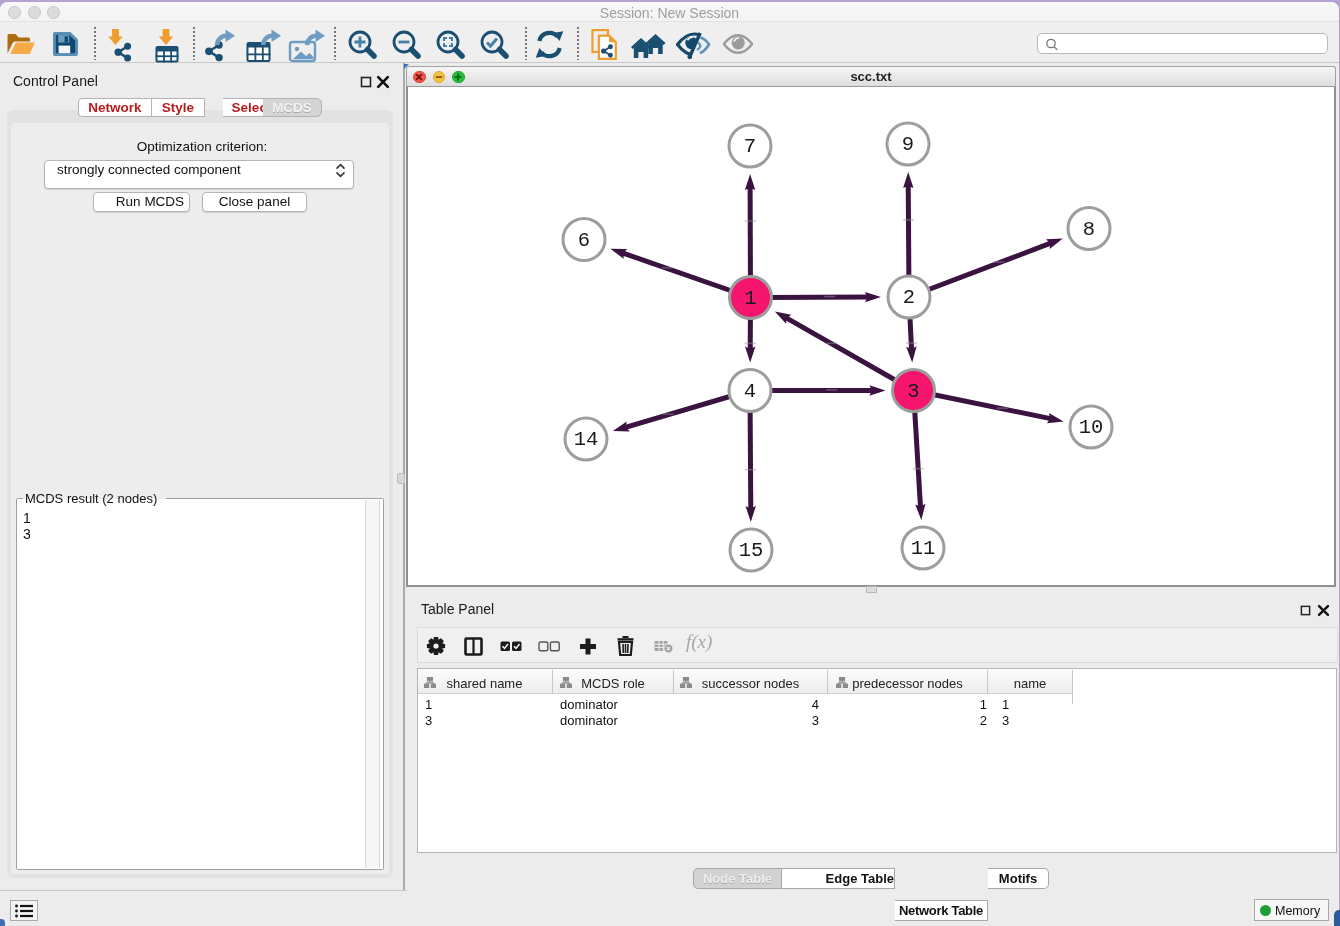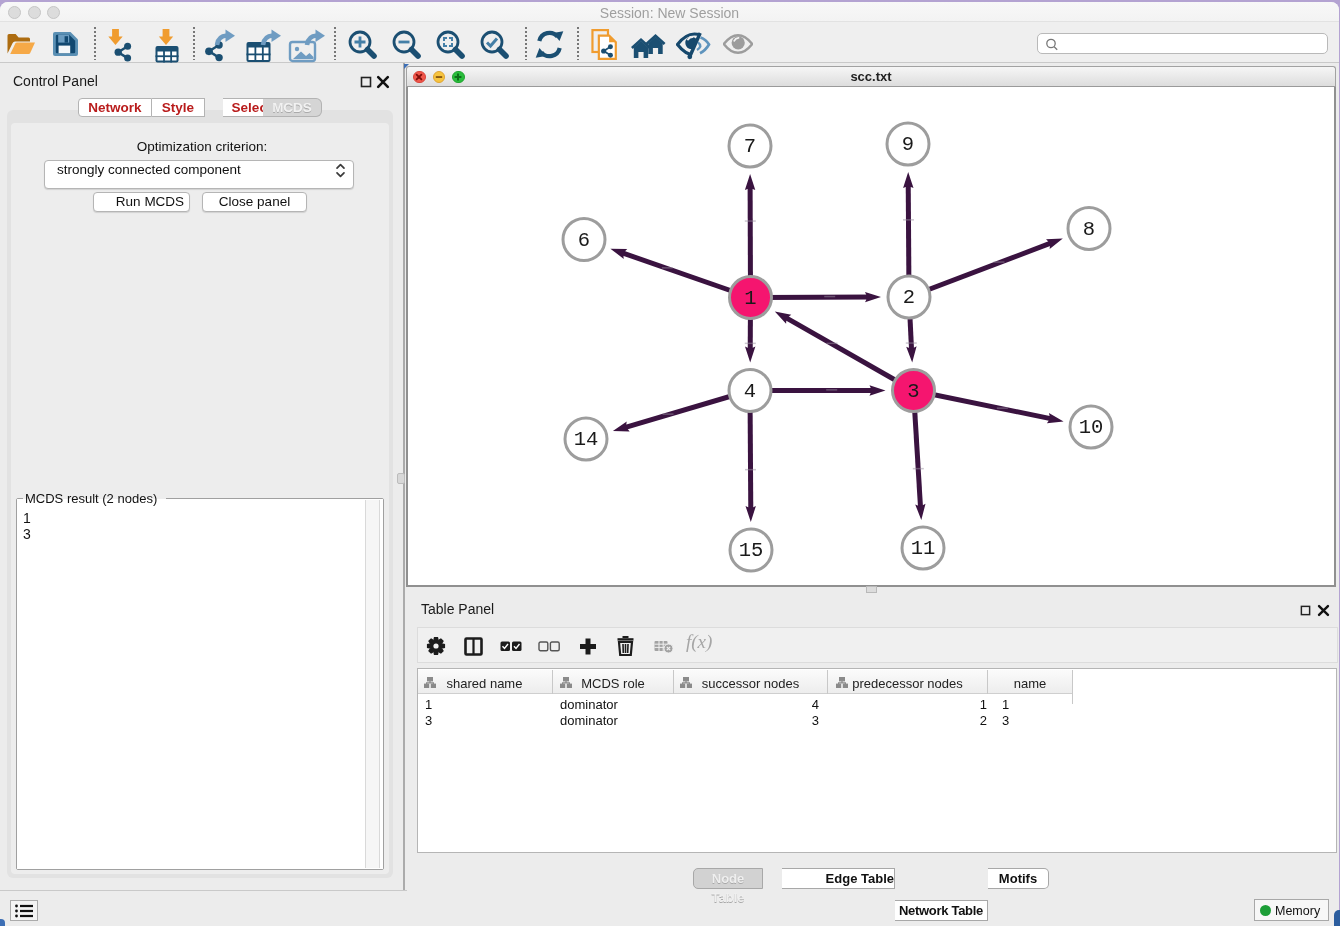--- a/index.html
+++ b/index.html
@@ -427,21 +427,21 @@
 <div style="position:absolute;left:301px;top:1px;width:100px;text-align:right;">4</div>
 <div style="position:absolute;left:469px;top:1px;width:100px;text-align:right;">1</div>
 <div style="position:absolute;left:584px;top:1px;">1</div>
 <div style="position:absolute;left:7px;top:17px;">3</div>
 <div style="position:absolute;left:142px;top:17px;">dominator</div>
 <div style="position:absolute;left:301px;top:17px;width:100px;text-align:right;">3</div>
 <div style="position:absolute;left:469px;top:17px;width:100px;text-align:right;">2</div>
 <div style="position:absolute;left:584px;top:17px;">3</div>
 </div>
 
-    <div class="btab" style="left:286px;width:70px;border-radius:5px 0 0 5px;background:#d2d2d2;color:#efefef;text-shadow:0 1px 0 #a8a8a8;top:272px;">Node Table</div>
+    <div class="btab" style="left:286px;width:89px;border-radius:5px 0 0 5px;background:#d2d2d2;color:#efefef;text-shadow:0 1px 0 #a8a8a8;top:272px;">Node Table</div>
     <div class="btab" style="left:375px;width:113px;border-left:none;top:272px;text-align:right;">Edge Table</div>
     <div class="btab" style="left:488px;width:93px;border-left:none;top:272px;letter-spacing:-0.3px;margin-top:32px;">Network Table</div>
     <div class="btab" style="left:581px;width:61px;border-left:none;border-radius:0 5px 5px 0;top:272px;">Motifs</div>
   </div>
 
   <div style="position:absolute;left:403px;top:61px;width:2px;height:827px;background:#ababab;"></div>
   <div style="position:absolute;left:397px;top:471px;width:8px;height:11px;background:#d8d8d8;border:1px solid #bcbcbc;border-radius:2px;"></div>
 
   <div style="position:absolute;left:404px;top:62px;width:0;height:0;border-top:5px solid #3d6fb5;border-right:5px solid transparent;"></div>
 </div>

